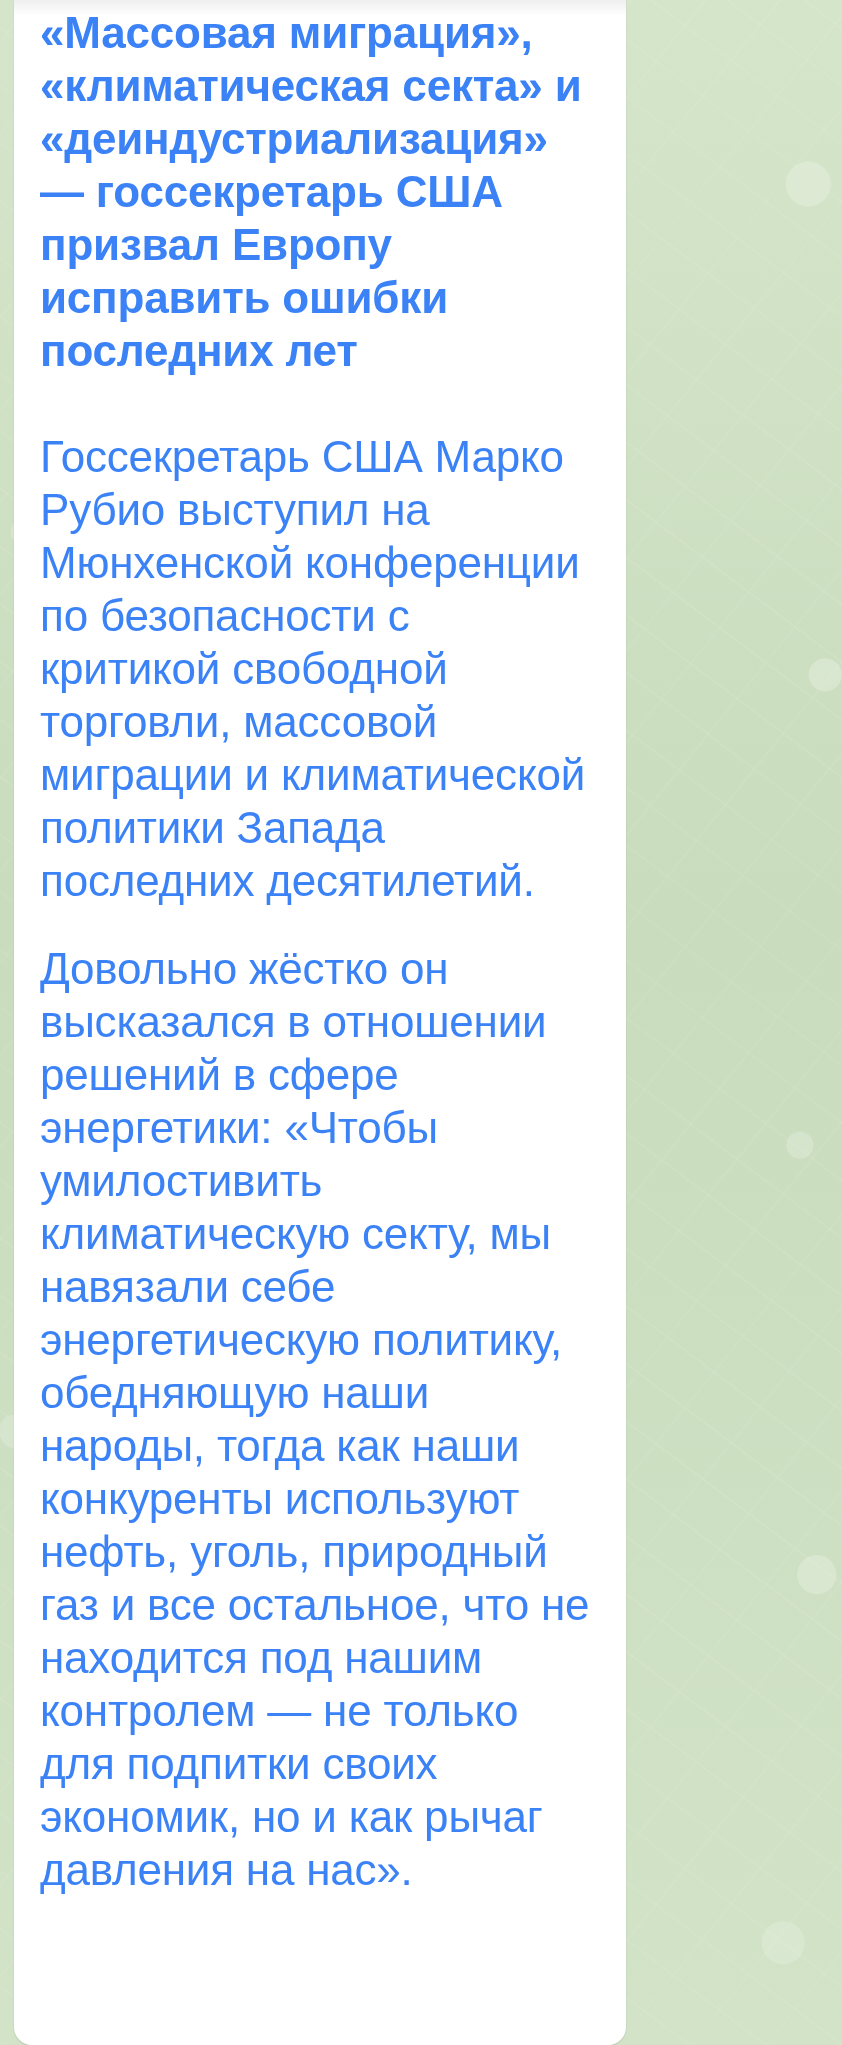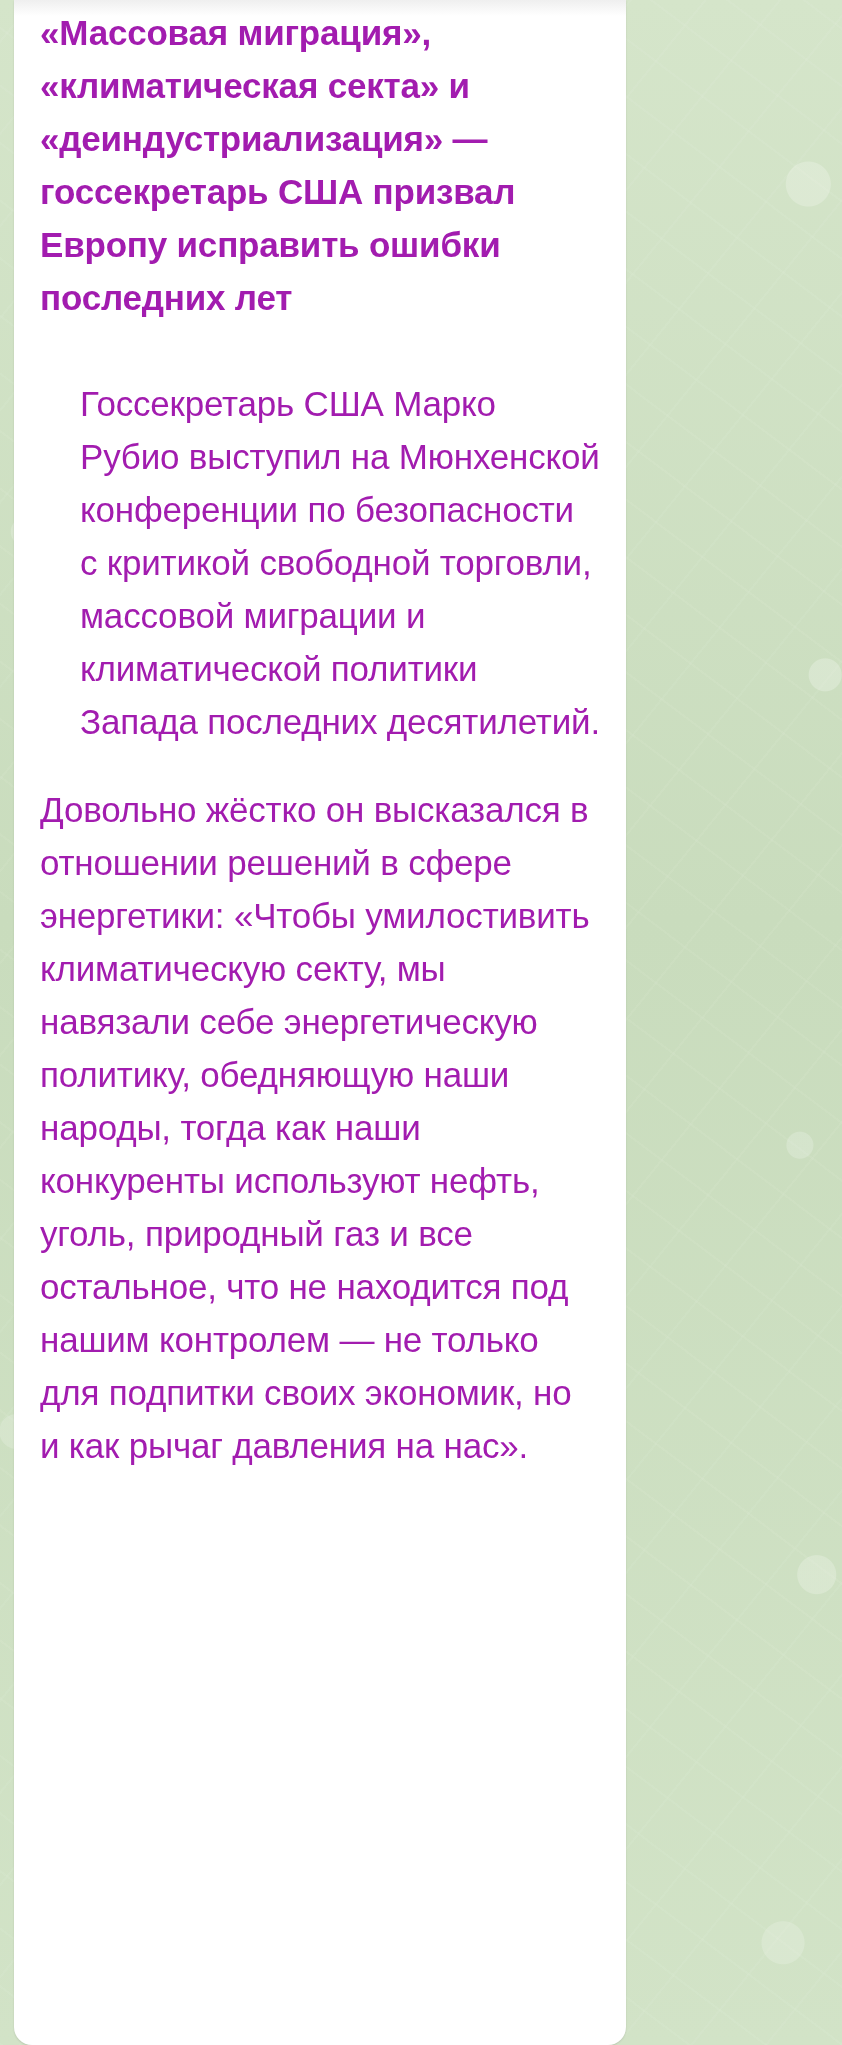--- a/index.html
+++ b/index.html
@@ -51,36 +51,36 @@
     width: 612px;
     min-height: 2045px;
     background: #ffffff;
     border-radius: 0 0 18px 18px;
     box-shadow: 0 1px 2px rgba(0,0,0,0.12);
     box-sizing: border-box;
     padding: 0 26px 24px 26px;
   }
 
   .msg-text {
-    color: #a21caf;
-    font-size: 35px;
+    color: #3b82f6;
+    font-size: 44px;
     line-height: 53px;
     letter-spacing: -0.2px;
     word-wrap: break-word;
   }
   .msg-text .headline {
     font-weight: bold;
     display: block;
     padding-top: 6px;
   }
   .msg-text .para {
     display: block;
     margin-top: 35px;
   }
-  .msg-text .para.first { margin-top: 53px; margin-left: 40px; }
+  .msg-text .para.first { margin-top: 53px; }
 
   
   .top-fade {
     position: absolute;
     left: 14px;
     top: 0;
     width: 612px;
     height: 16px;
     background: linear-gradient(180deg, rgba(236,236,236,0.85) 0%, rgba(255,255,255,0) 100%);
     pointer-events: none;

